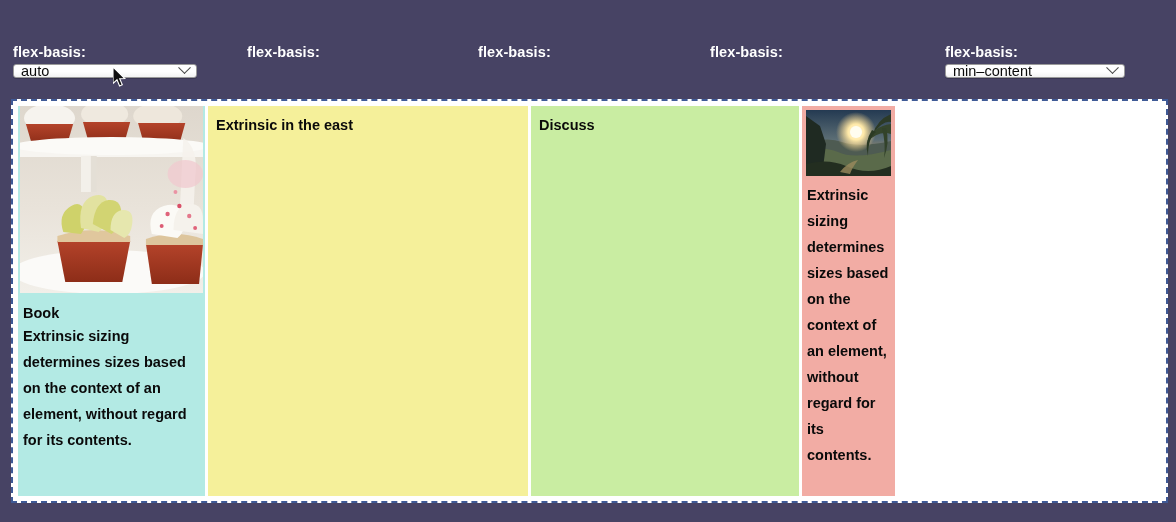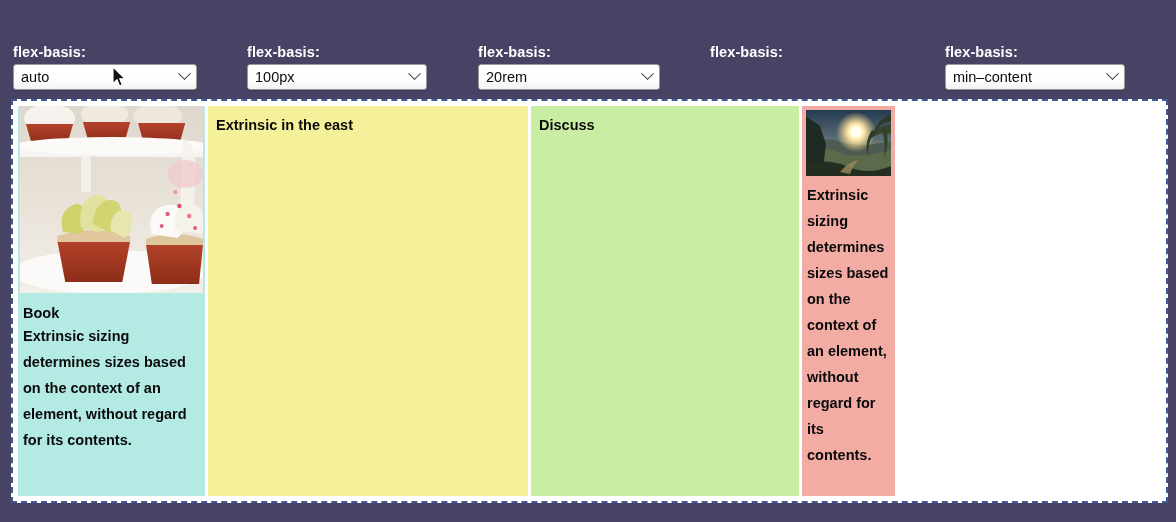--- a/index.html
+++ b/index.html
@@ -26,21 +26,21 @@
     display: block;
     color: #ffffff;
     font-size: 14.5px;
     font-weight: bold;
     line-height: 16px;
     margin-bottom: 4px;
     letter-spacing: 0.1px;
   }
   .select-box {
     position: relative;
-    height: 26px;
+    height: 14px;
     background: linear-gradient(#ffffff 0%, #ffffff 55%, #f3f3f3 100%);
     border: 1px solid #9a9a9a;
     border-radius: 3px;
     box-shadow: 0 1px 0 rgba(0,0,0,0.18);
     display: flex;
     align-items: center;
     padding: 0 21px 0 7px;
     font-size: 14.5px;
     color: #0b0b0b;
     white-space: nowrap;
@@ -140,32 +140,24 @@
     <div class="control c1">
       <span class="control-label">flex-basis:</span>
       <div class="select-box">
         <span>auto</span>
         <span class="chev"></span>
       </div>
     </div>
 
     <div class="control c2">
       <span class="control-label">flex-basis:</span>
-      <div class="select-box">
-        <span>100px</span>
-        <span class="chev"></span>
-      </div>
     </div>
 
     <div class="control c3">
       <span class="control-label">flex-basis:</span>
-      <div class="select-box">
-        <span>20rem</span>
-        <span class="chev"></span>
-      </div>
     </div>
 
     <div class="control c4">
       <span class="control-label">flex-basis:</span>
     </div>
 
     <div class="control c5">
       <span class="control-label">flex-basis:</span>
       <div class="select-box">
         <span>min–content</span>

